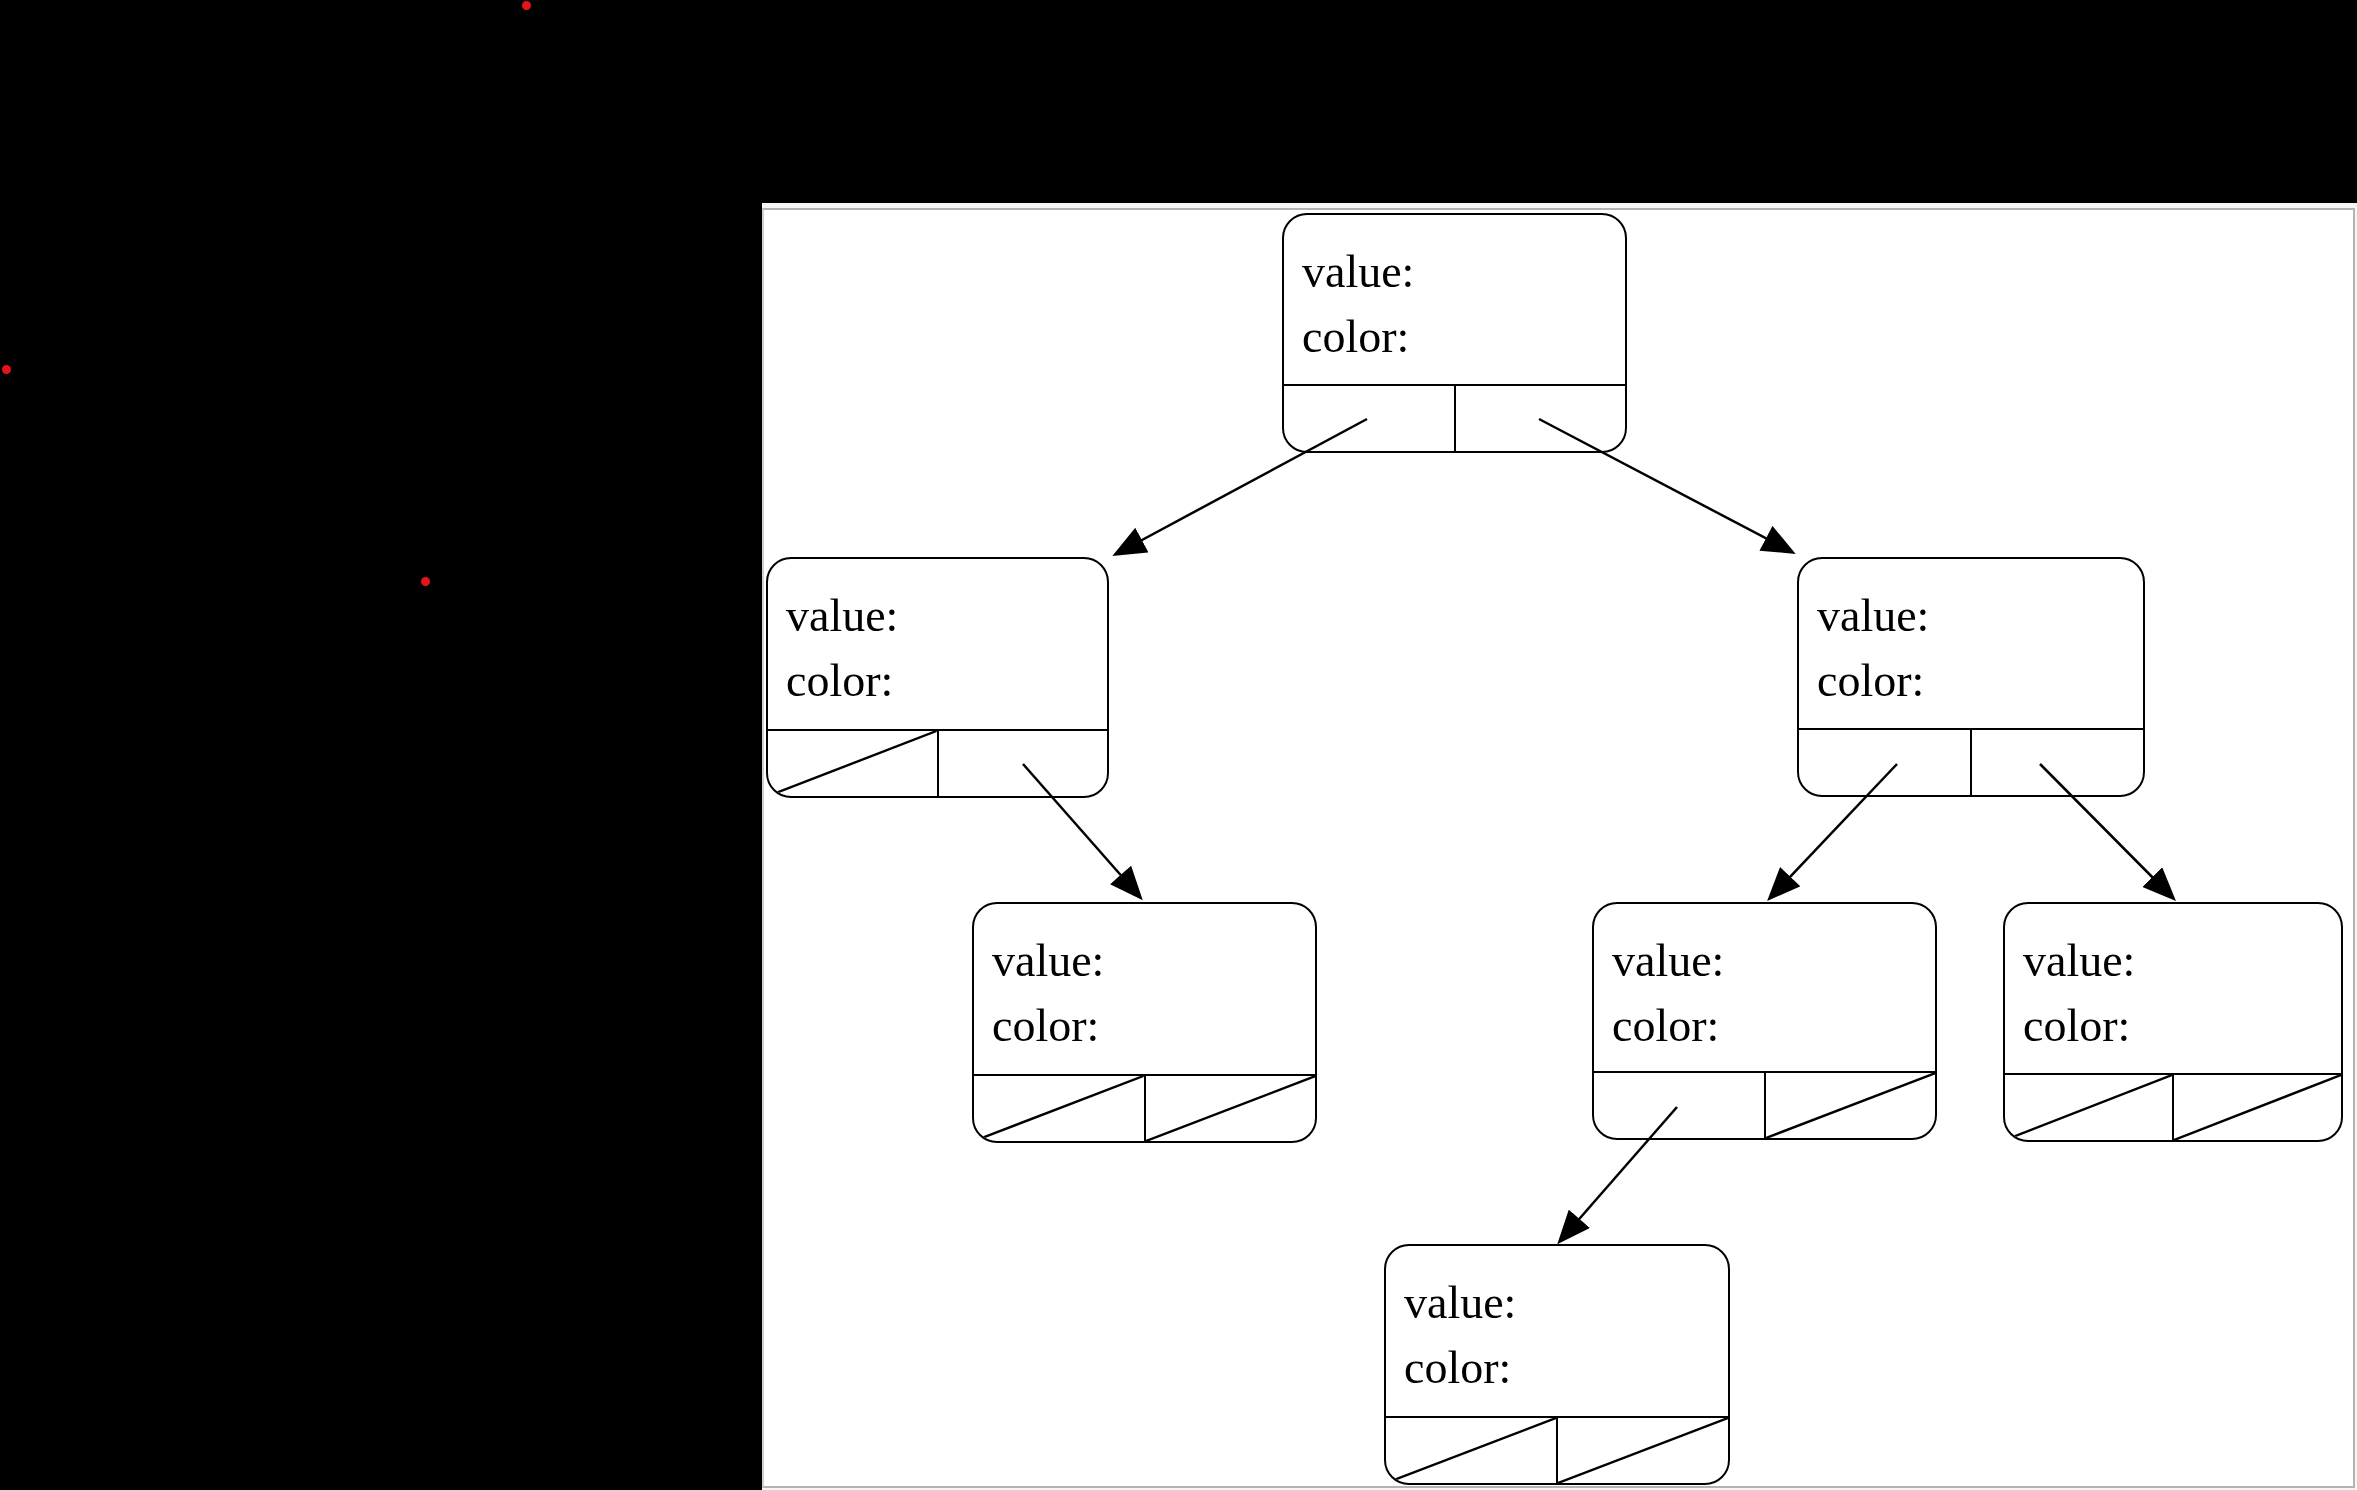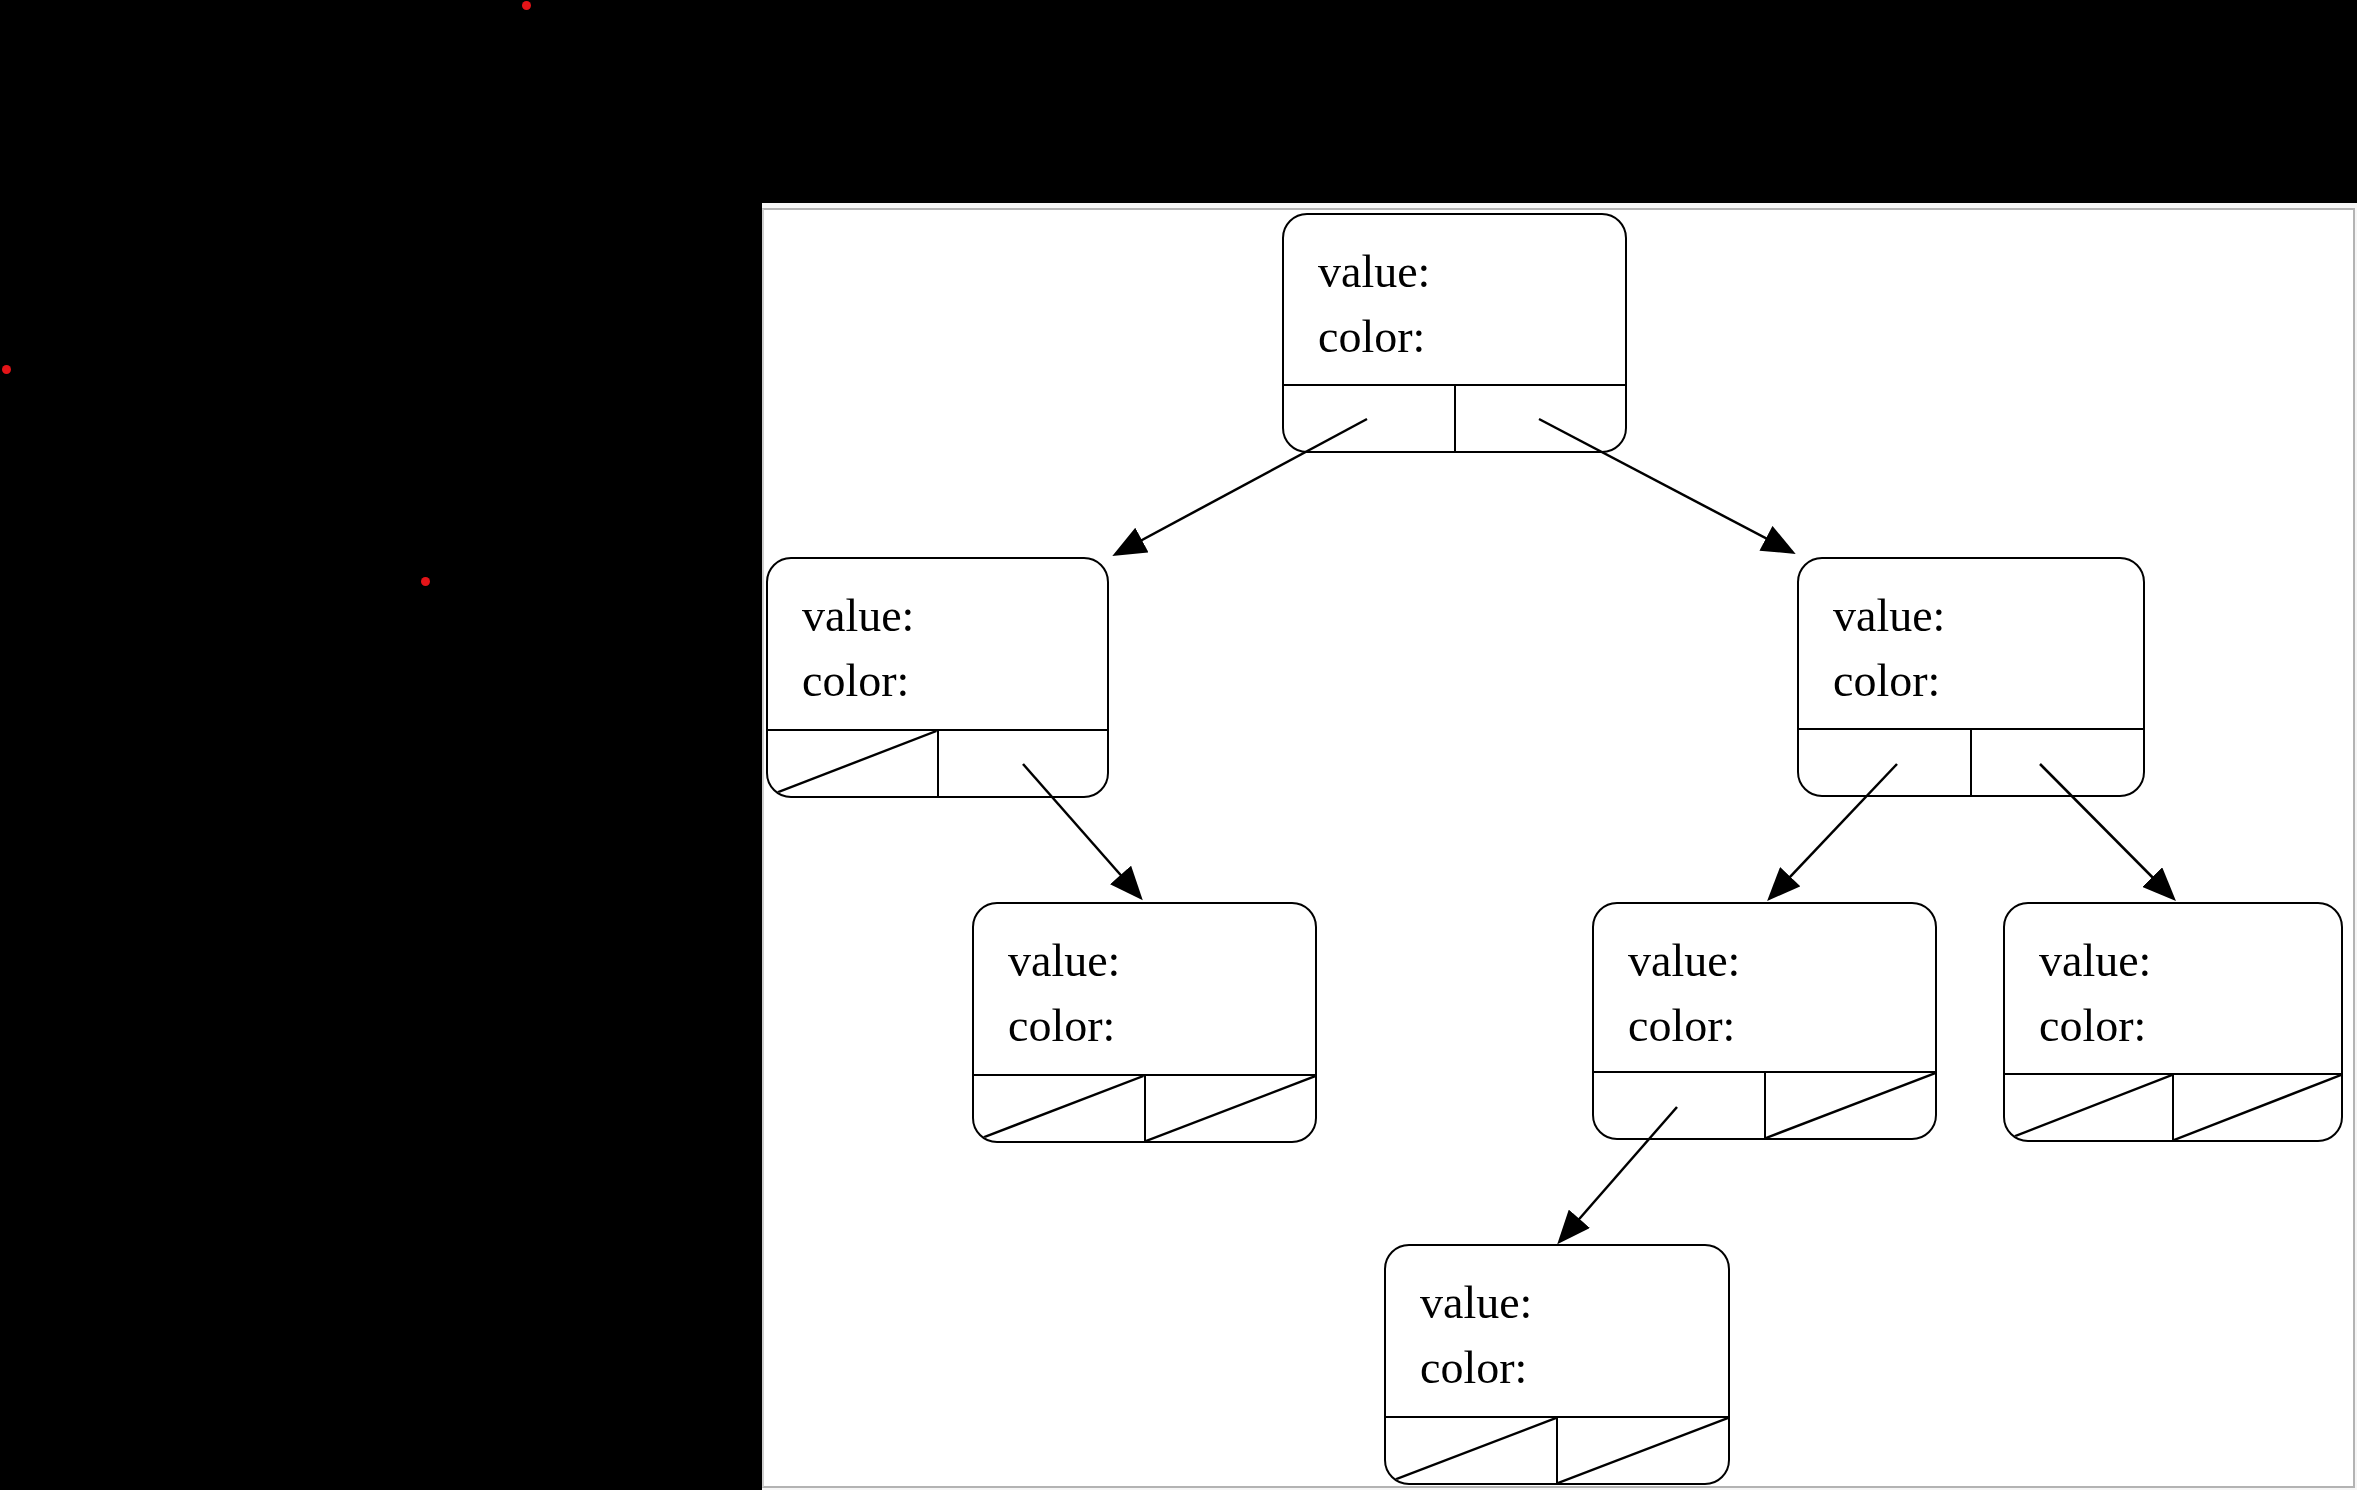--- a/index.html
+++ b/index.html
@@ -35,21 +35,21 @@
   #n0{ left:1282px; top:213px;  width:345px; height:240px; }
   #n1{ left:766px;  top:557px;  width:343px; height:241px; }
   #n2{ left:1797px; top:557px;  width:348px; height:240px; }
   #n3{ left:972px;  top:902px;  width:345px; height:241px; }
   #n4{ left:1592px; top:902px;  width:345px; height:238px; }
   #n5{ left:2003px; top:902px;  width:340px; height:240px; }
   #n6{ left:1384px; top:1244px; width:346px; height:241px; }
 
   .node-text{
     flex:1;
-    padding:24px 0 0 34px;
+    padding:24px 0 0 18px;
     font-size:46px;
     line-height:65px;
     color:#000;
     white-space:nowrap;
   }
   .node-ptrs{
     height:67px;
     border-top:2.5px solid #000;
     display:flex;
   }

